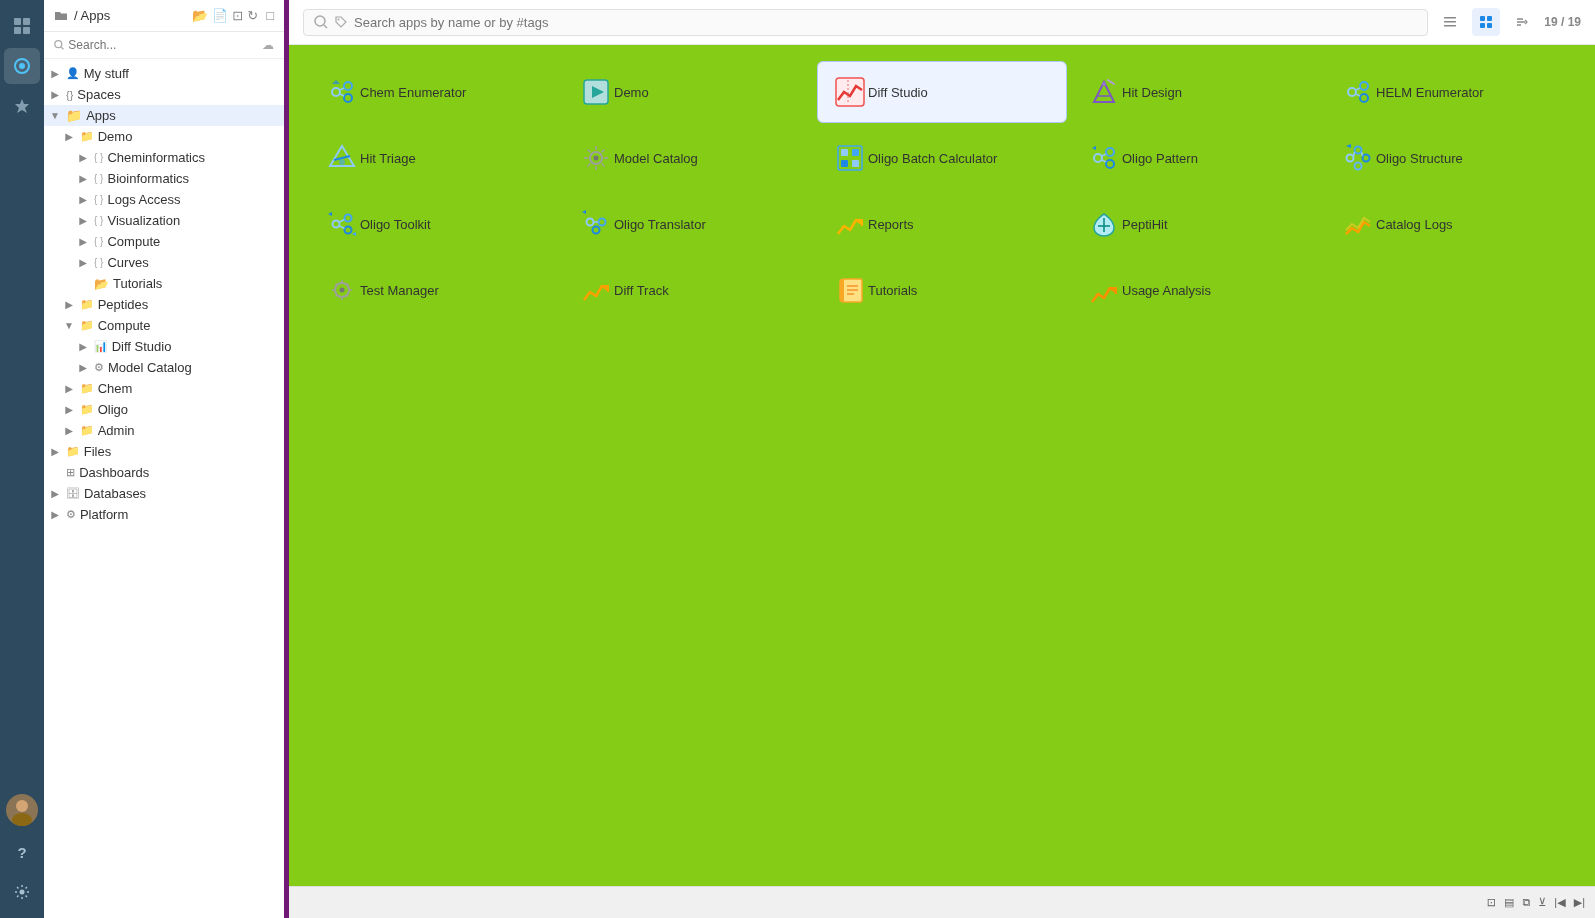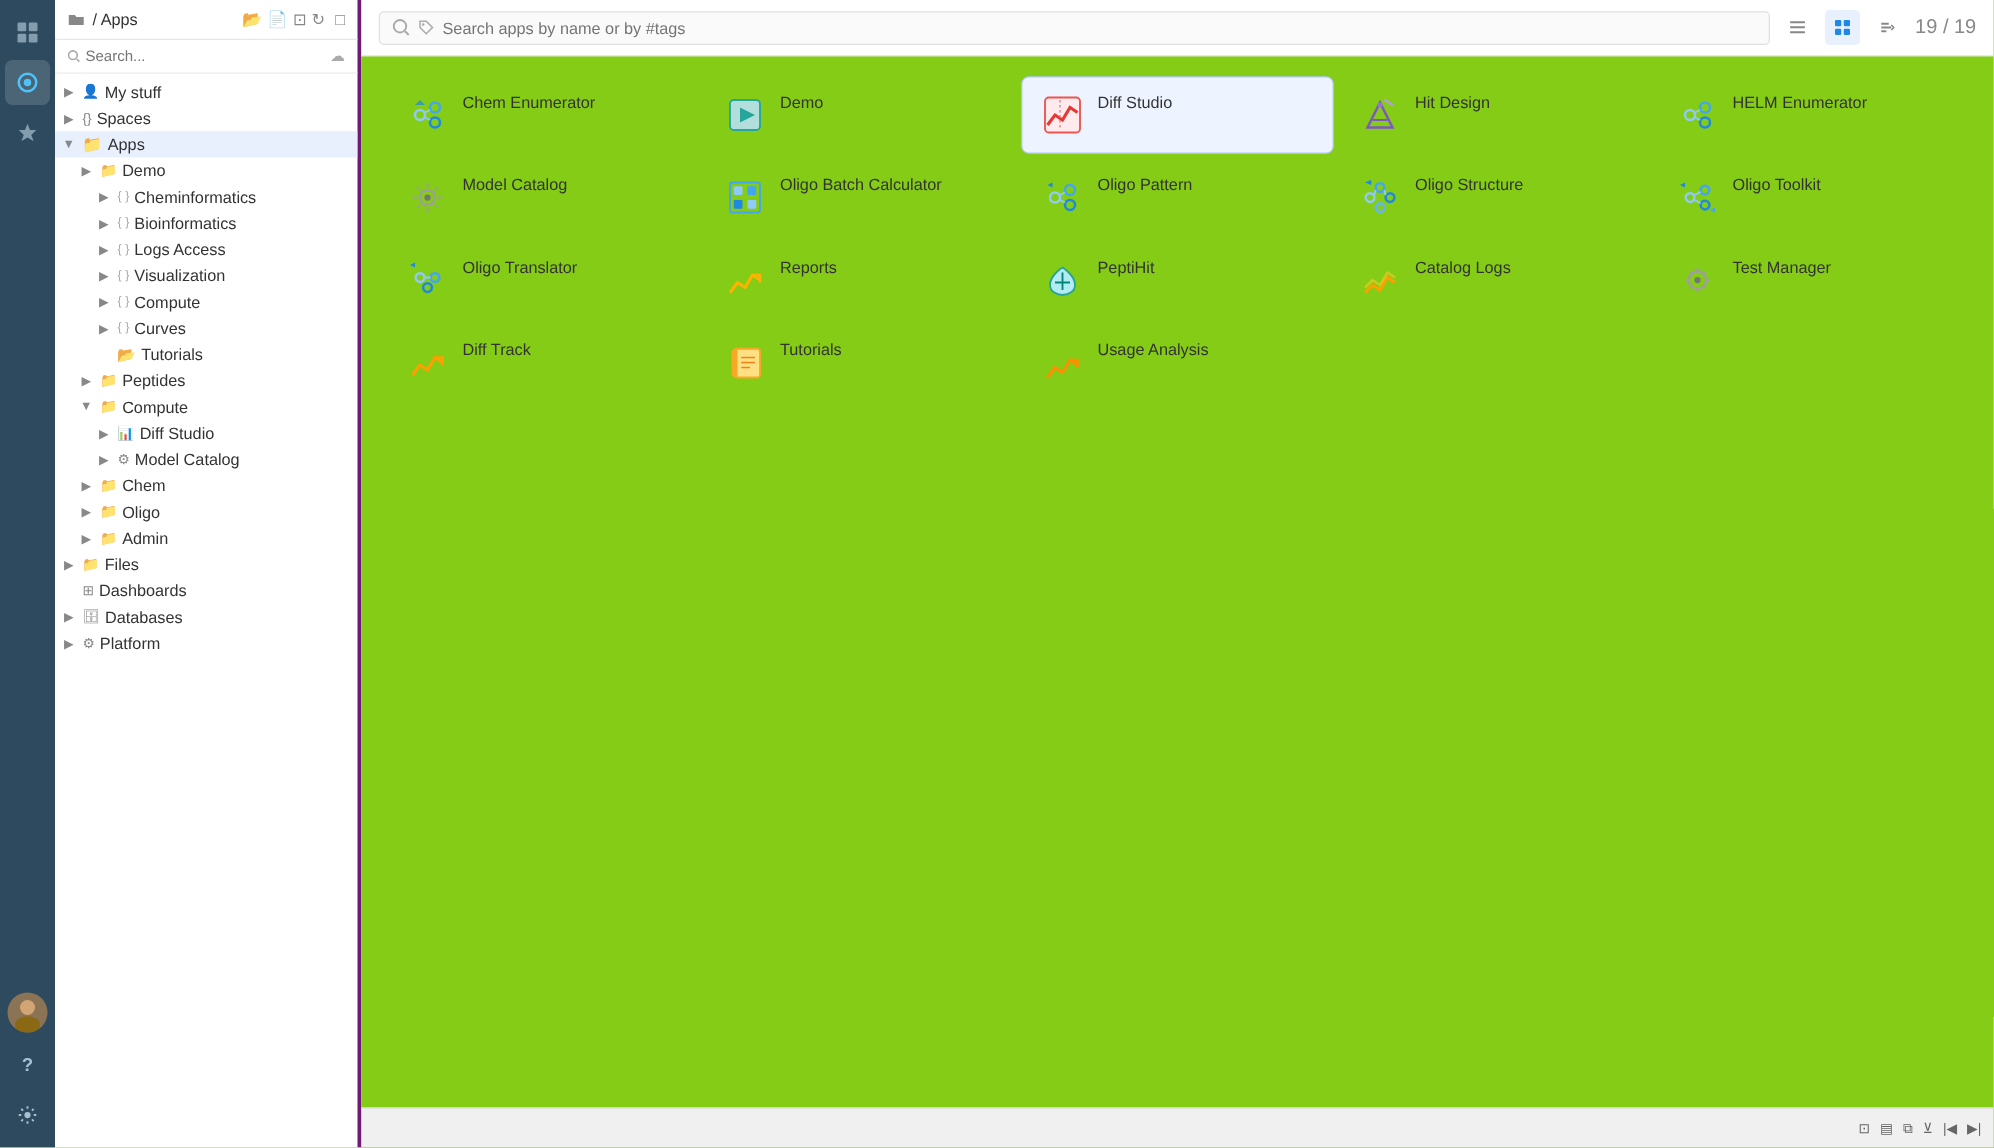--- a/index.html
+++ b/index.html
@@ -34,21 +34,21 @@
       display: flex; align-items: center; justify-content: center;
       color: #fff; font-size: 14px;
       margin-bottom: 4px;
       overflow: hidden;
     }
 
     
     .sidebar {
       width: 245px;
       background: #fff;
-      border-right: 3px solid #701a75;
+      border-right: 5px solid #701a75;
       display: flex;
       flex-direction: column;
       flex-shrink: 0;
       height: 100%;
     }
     .sidebar-header {
       display: flex; align-items: center; gap: 6px;
       padding: 8px 10px;
       border-bottom: 1px solid #e8e8e8;
       font-size: 13px; font-weight: 500; color: #333;
@@ -125,21 +125,21 @@
       flex: 1;
       overflow-y: auto;
       padding: 16px 20px;
       display: grid;
       grid-template-columns: repeat(5, 1fr);
       gap: 4px;
       align-content: start;
     }
 
     .app-card {
-      display: flex; align-items: flex-start; gap: 10px;
+      display: flex; align-items: center; 
       padding: 12px 14px;
       border-radius: 6px;
       cursor: pointer;
       border: 1px solid transparent;
       transition: background 0.15s;
     }
     .app-card.selected { background: #edf3ff; border-color: #b0c8ff; }
     .app-icon {
       width: 36px; height: 36px;
       display: flex; align-items: center; justify-content: center;
@@ -391,21 +391,21 @@
         </svg>
       </div>
       <div class="toolbar-icon-btn">
         <svg width="14" height="14" viewBox="0 0 14 14" fill="#888">
           <line x1="2" y1="4" x2="8" y2="4" stroke="#888" stroke-width="1.5"></line>
           <line x1="2" y1="7" x2="10" y2="7" stroke="#888" stroke-width="1.5"></line>
           <line x1="2" y1="10" x2="6" y2="10" stroke="#888" stroke-width="1.5"></line>
           <polyline points="10,5 12,7 10,9" stroke="#888" stroke-width="1.2" fill="none"></polyline>
         </svg>
       </div>
-      <span style="font-size:16px;color:#888;">19 / 19</span>
+      <span style="font-size:12px;color:#888;font-weight:bold;">19 / 19</span>
     </div>
   </div>
 
   <div class="apps-grid">
 
     <div class="app-card">
       <div class="app-icon">
         <svg width="32" height="32" viewBox="0 0 32 32">
           <circle cx="10" cy="16" r="4" fill="none" stroke="#90caf9" stroke-width="2"></circle>
           <circle cx="22" cy="10" r="4" fill="none" stroke="#42a5f5" stroke-width="2"></circle>
@@ -457,20 +457,30 @@
           <circle cx="10" cy="16" r="4" fill="none" stroke="#90caf9" stroke-width="2"></circle>
           <circle cx="22" cy="10" r="4" fill="none" stroke="#42a5f5" stroke-width="2"></circle>
           <circle cx="22" cy="22" r="4" fill="none" stroke="#1e88e5" stroke-width="2"></circle>
           <line x1="14" y1="14" x2="18" y2="12" stroke="#90caf9" stroke-width="1.5"></line>
           <line x1="14" y1="18" x2="18" y2="20" stroke="#90caf9" stroke-width="1.5"></line>
         </svg>
       </div>
       <span class="app-name">HELM Enumerator</span>
     </div>
 
+    <div class="app-card">
+      <div class="app-icon">
+        <svg width="32" height="32" viewBox="0 0 32 32">
+          <polygon points="16,4 28,24 4,24" fill="none" stroke="#90caf9" stroke-width="2"></polygon>
+          <line x1="8" y1="18" x2="24" y2="14" stroke="#1e88e5" stroke-width="2"></line>
+          <circle cx="16" cy="20" r="3" fill="#42a5f5" opacity="0.6"></circle>
+        </svg>
+      </div>
+      <span class="app-name">Hit Triage</span>
+    </div>
 
     <div class="app-card">
       <div class="app-icon">
         <svg width="32" height="32" viewBox="0 0 32 32">
           <circle cx="16" cy="16" r="6" fill="none" stroke="#9e9e9e" stroke-width="2"></circle>
           <circle cx="16" cy="16" r="2.5" fill="#757575"></circle>
           <path d="M16 4v4M16 24v4M4 16h4M24 16h4M7.5 7.5l2.8 2.8M21.7 21.7l2.8 2.8M7.5 24.5l2.8-2.8M21.7 10.3l2.8-2.8" stroke="#9e9e9e" stroke-width="1.5" fill="none"></path>
         </svg>
       </div>
       <span class="app-name">Model Catalog</span>

